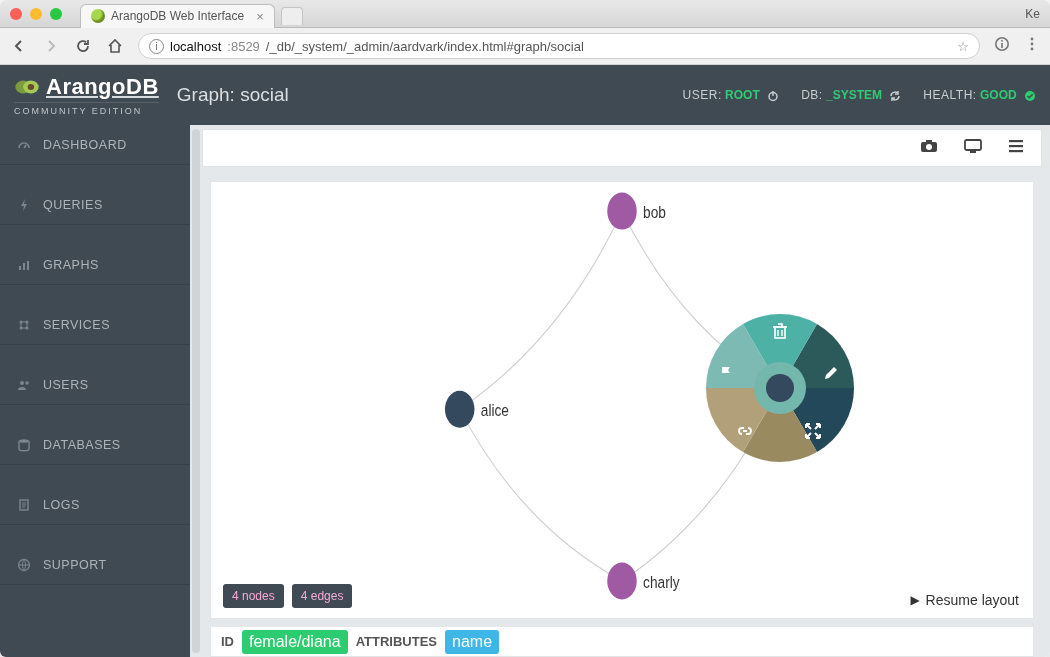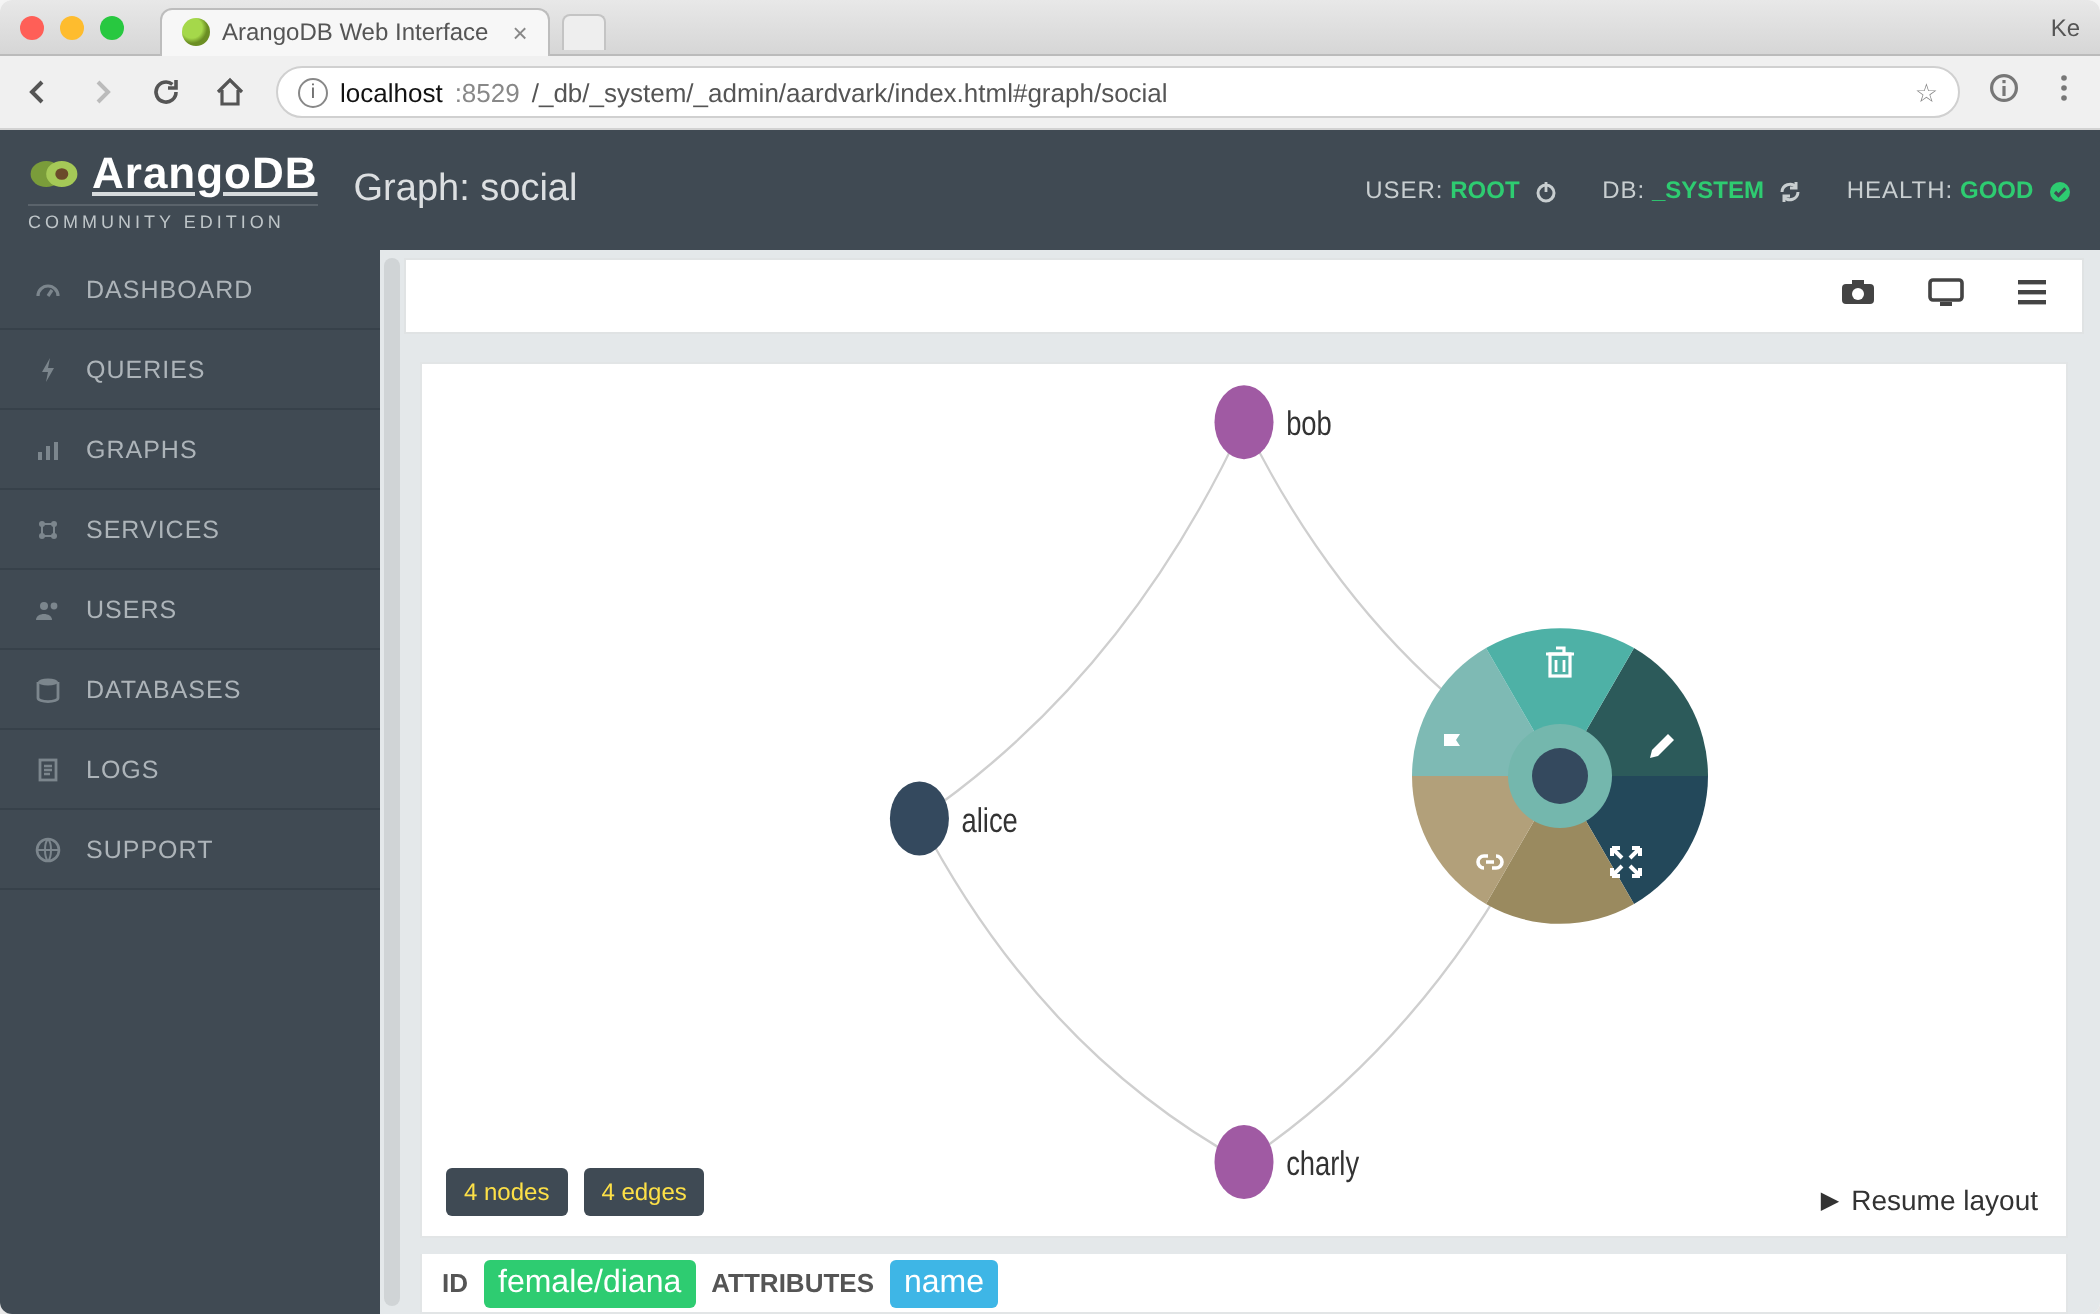--- a/index.html
+++ b/index.html
@@ -35,36 +35,36 @@
 .brand .avocado { width: 26px; height: 20px; }
 .brand .name { color: #fff; font-size: 22px; font-weight: 700; letter-spacing: .5px; }
 .brand .edition { font-size: 9px; letter-spacing: 2px; color: #bfc6c9; border-top: 1px solid #5a636b; padding-top: 3px; margin-top: 2px; }
 .pagetitle { font-size: 19px; color: #dcdfe1; margin-left: 18px; }
 .status-right { margin-left: auto; display: flex; gap: 22px; font-size: 12px; align-items: center; }
 .status-right .lbl { color: #c8ced0; letter-spacing: .5px; }
 .status-right .val { color: #2ecc71; font-weight: 600; }
 .status-right .icn { color: #c8ced0; display: inline-flex; vertical-align: middle; margin-left: 4px; }
 
 .body { flex: 1; display: flex; overflow: hidden; }
-.sidebar { width: 190px; background: #404a53; display: flex; flex-direction: column; }
+.sidebar { width: 190px; background: #404a53; display: flex; flex-direction: column; gap: 20px; }
 .sidebar .item { height: 40px; display: flex; align-items: center; gap: 12px; padding: 0 16px; color: #adb4b9; font-size: 12.5px; letter-spacing: .5px; border-bottom: 1px solid #37414a; cursor: pointer; }
 .sidebar .item .sicn { width: 15px; display: flex; justify-content: center; color: #7c868d; }
 .sidebar .item.helpus .sicn { color: #ff5b66; }
 
 .main { flex: 1; background: #e4e8ea; position: relative; display: flex; flex-direction: column; }
 .toolrow { height: 38px; background: #fff; margin: 4px 8px 0 12px; display: flex; align-items: center; justify-content: flex-end; gap: 24px; padding: 0 16px; border: 1px solid #e0e3e4; }
 .toolrow .ticn { color: #555; cursor: pointer; }
 .scrollbar { position: absolute; top: 4px; left: 2px; width: 8px; height: calc(100% - 8px); background: #d0d4d6; border-radius: 4px; }
 
 .canvas-wrap { margin: 14px 16px 8px 20px; background: #fff; flex: 1; position: relative; border: 1px solid #e2e5e6; }
 .graph-svg { position: absolute; inset: 0; width: 100%; height: 100%; }
 .node-label { font-size: 13px; fill: #333; }
 
 .badges { position: absolute; left: 12px; bottom: 10px; display: flex; gap: 8px; }
-.badge { background: #3f4a54; color: #fde047; font-size: 12px; padding: 5px 9px; border-radius: 3px; }
+.badge { background: #3f4a54; color: #f9a8d4; font-size: 12px; padding: 5px 9px; border-radius: 3px; }
 .resume { position: absolute; right: 14px; bottom: 10px; display: flex; align-items: center; gap: 6px; font-size: 14px; color: #333; cursor: pointer; }
 .resume .tri { font-size: 12px; }
 
 .inforow { height: 30px; background: #fff; margin: 0 16px 0 20px; display: flex; align-items: center; gap: 8px; padding: 0 10px; font-size: 13px; border: 1px solid #e2e5e6; border-top: none; }
 .inforow .key { color: #555; font-weight: 600; }
 .pill { padding: 3px 7px; border-radius: 3px; color: #fff; font-size: 16px; }
 .pill.green { background: #2ecc71; }
 .pill.blue { background: #3eb6e6; }
 
 

